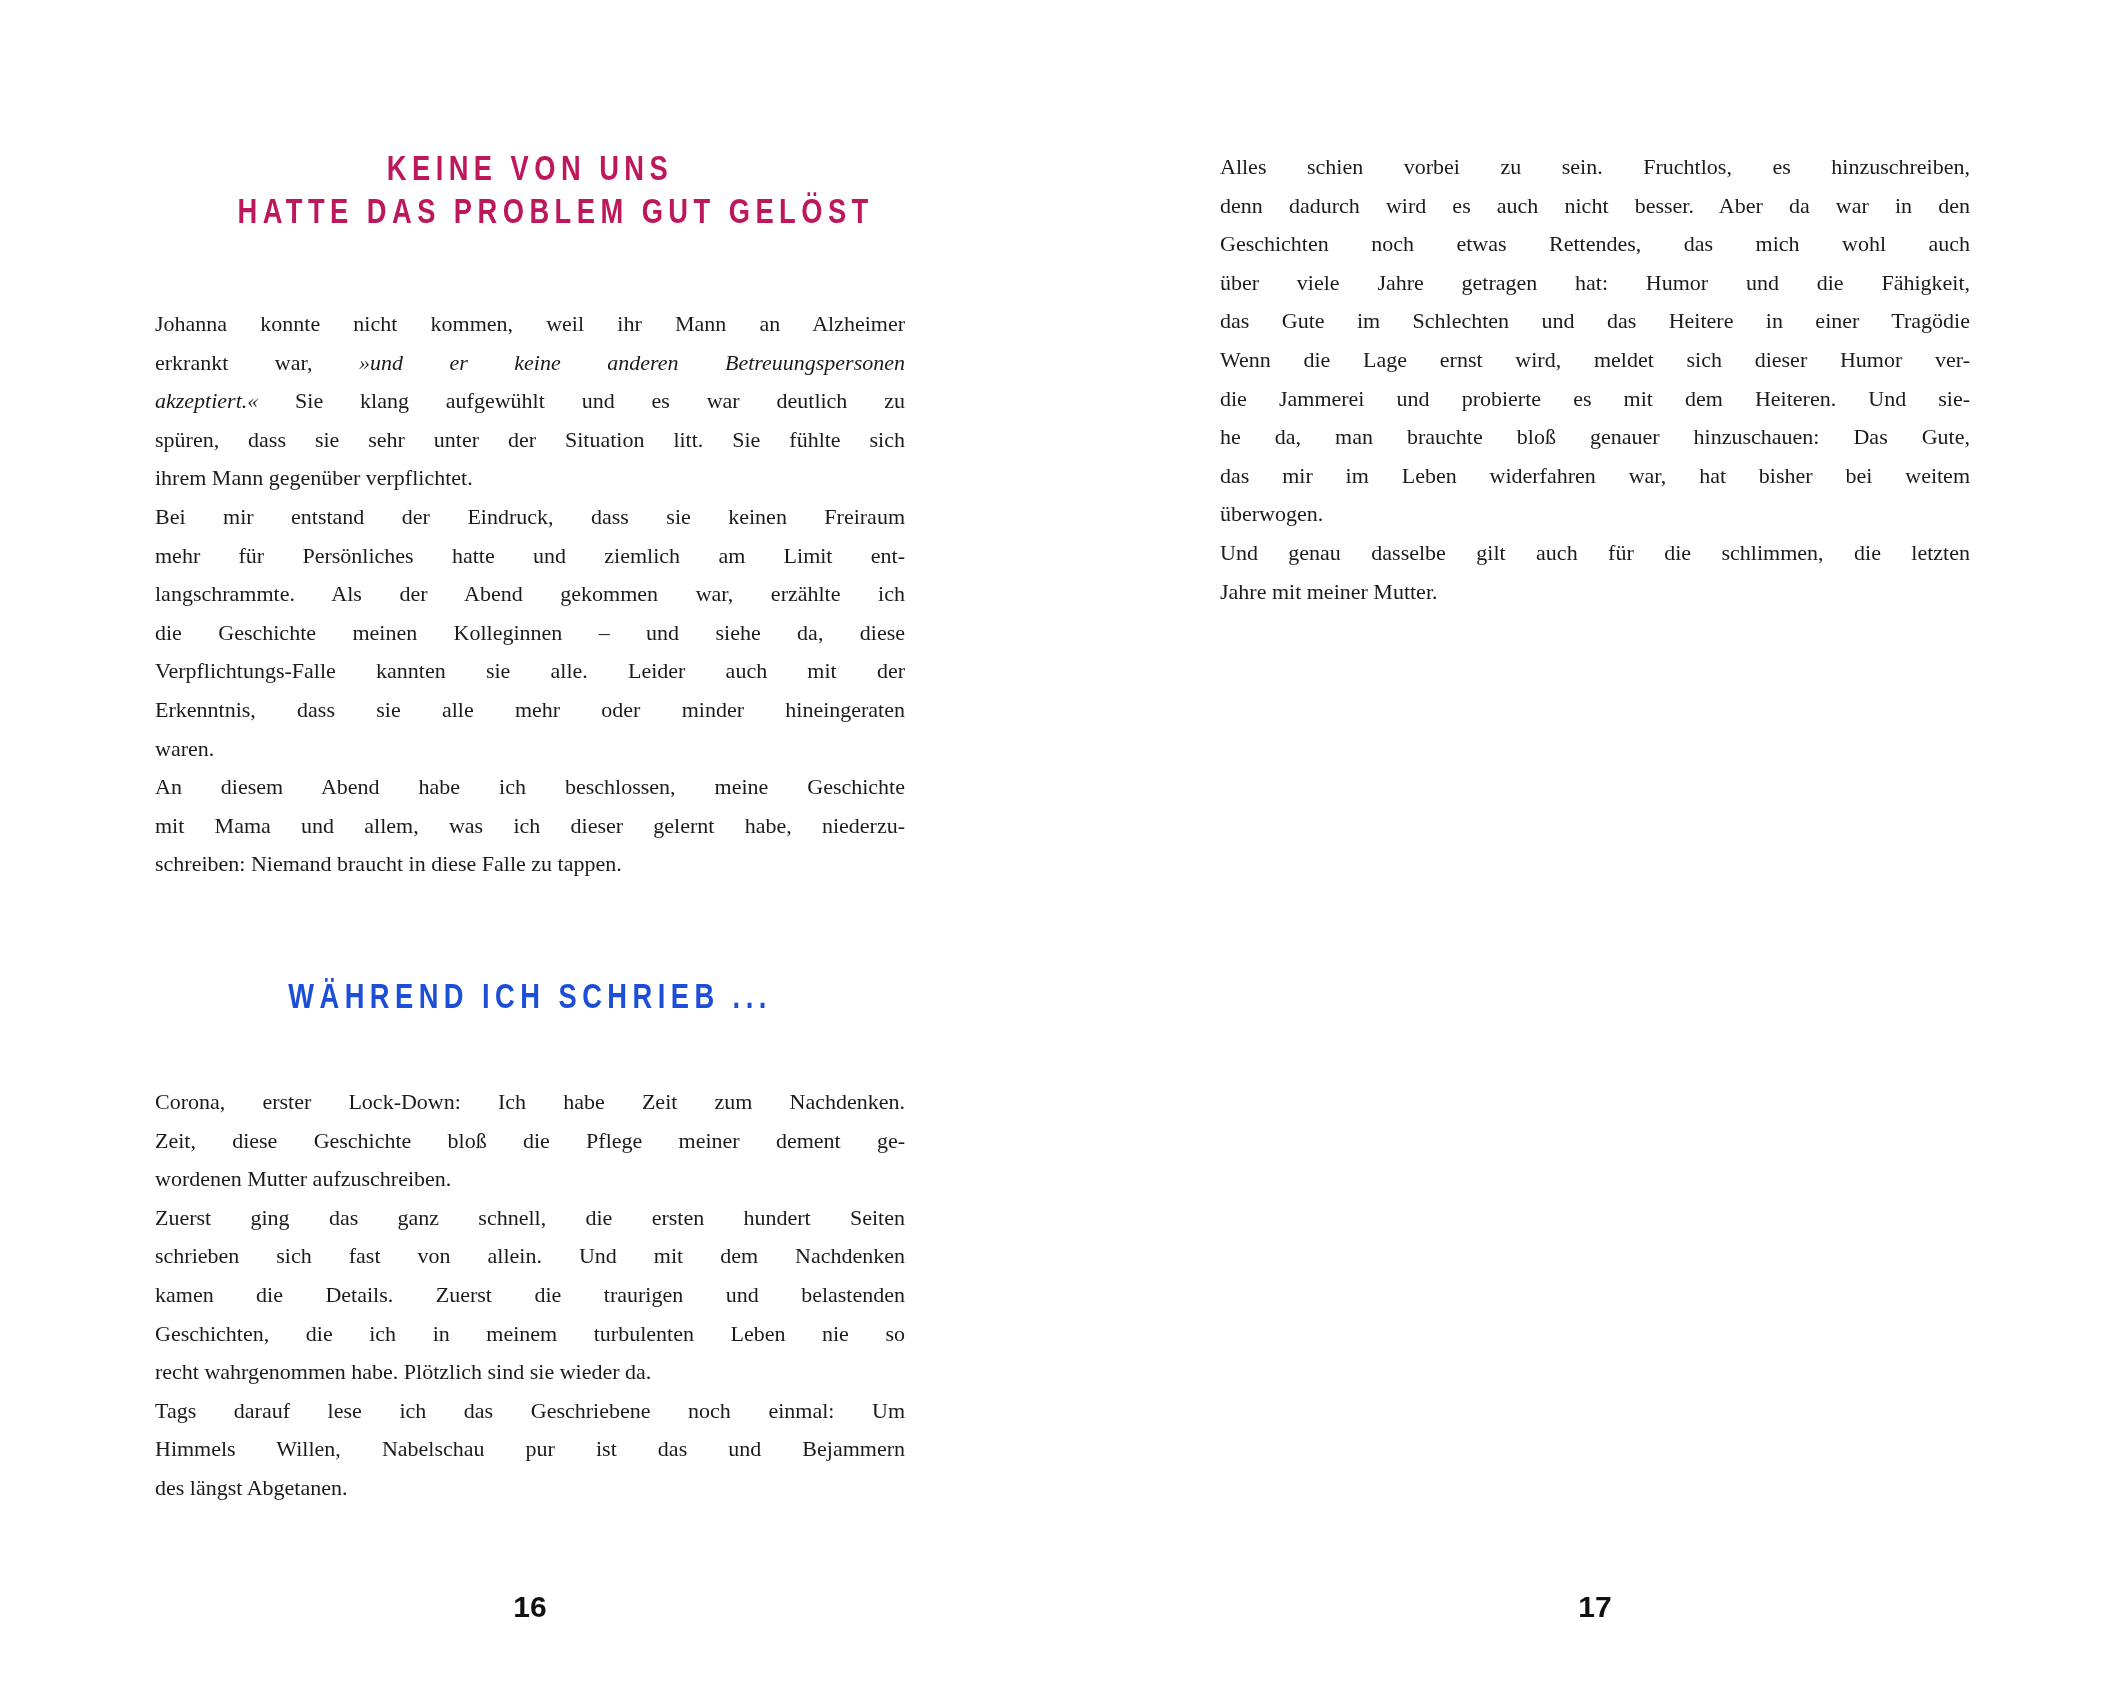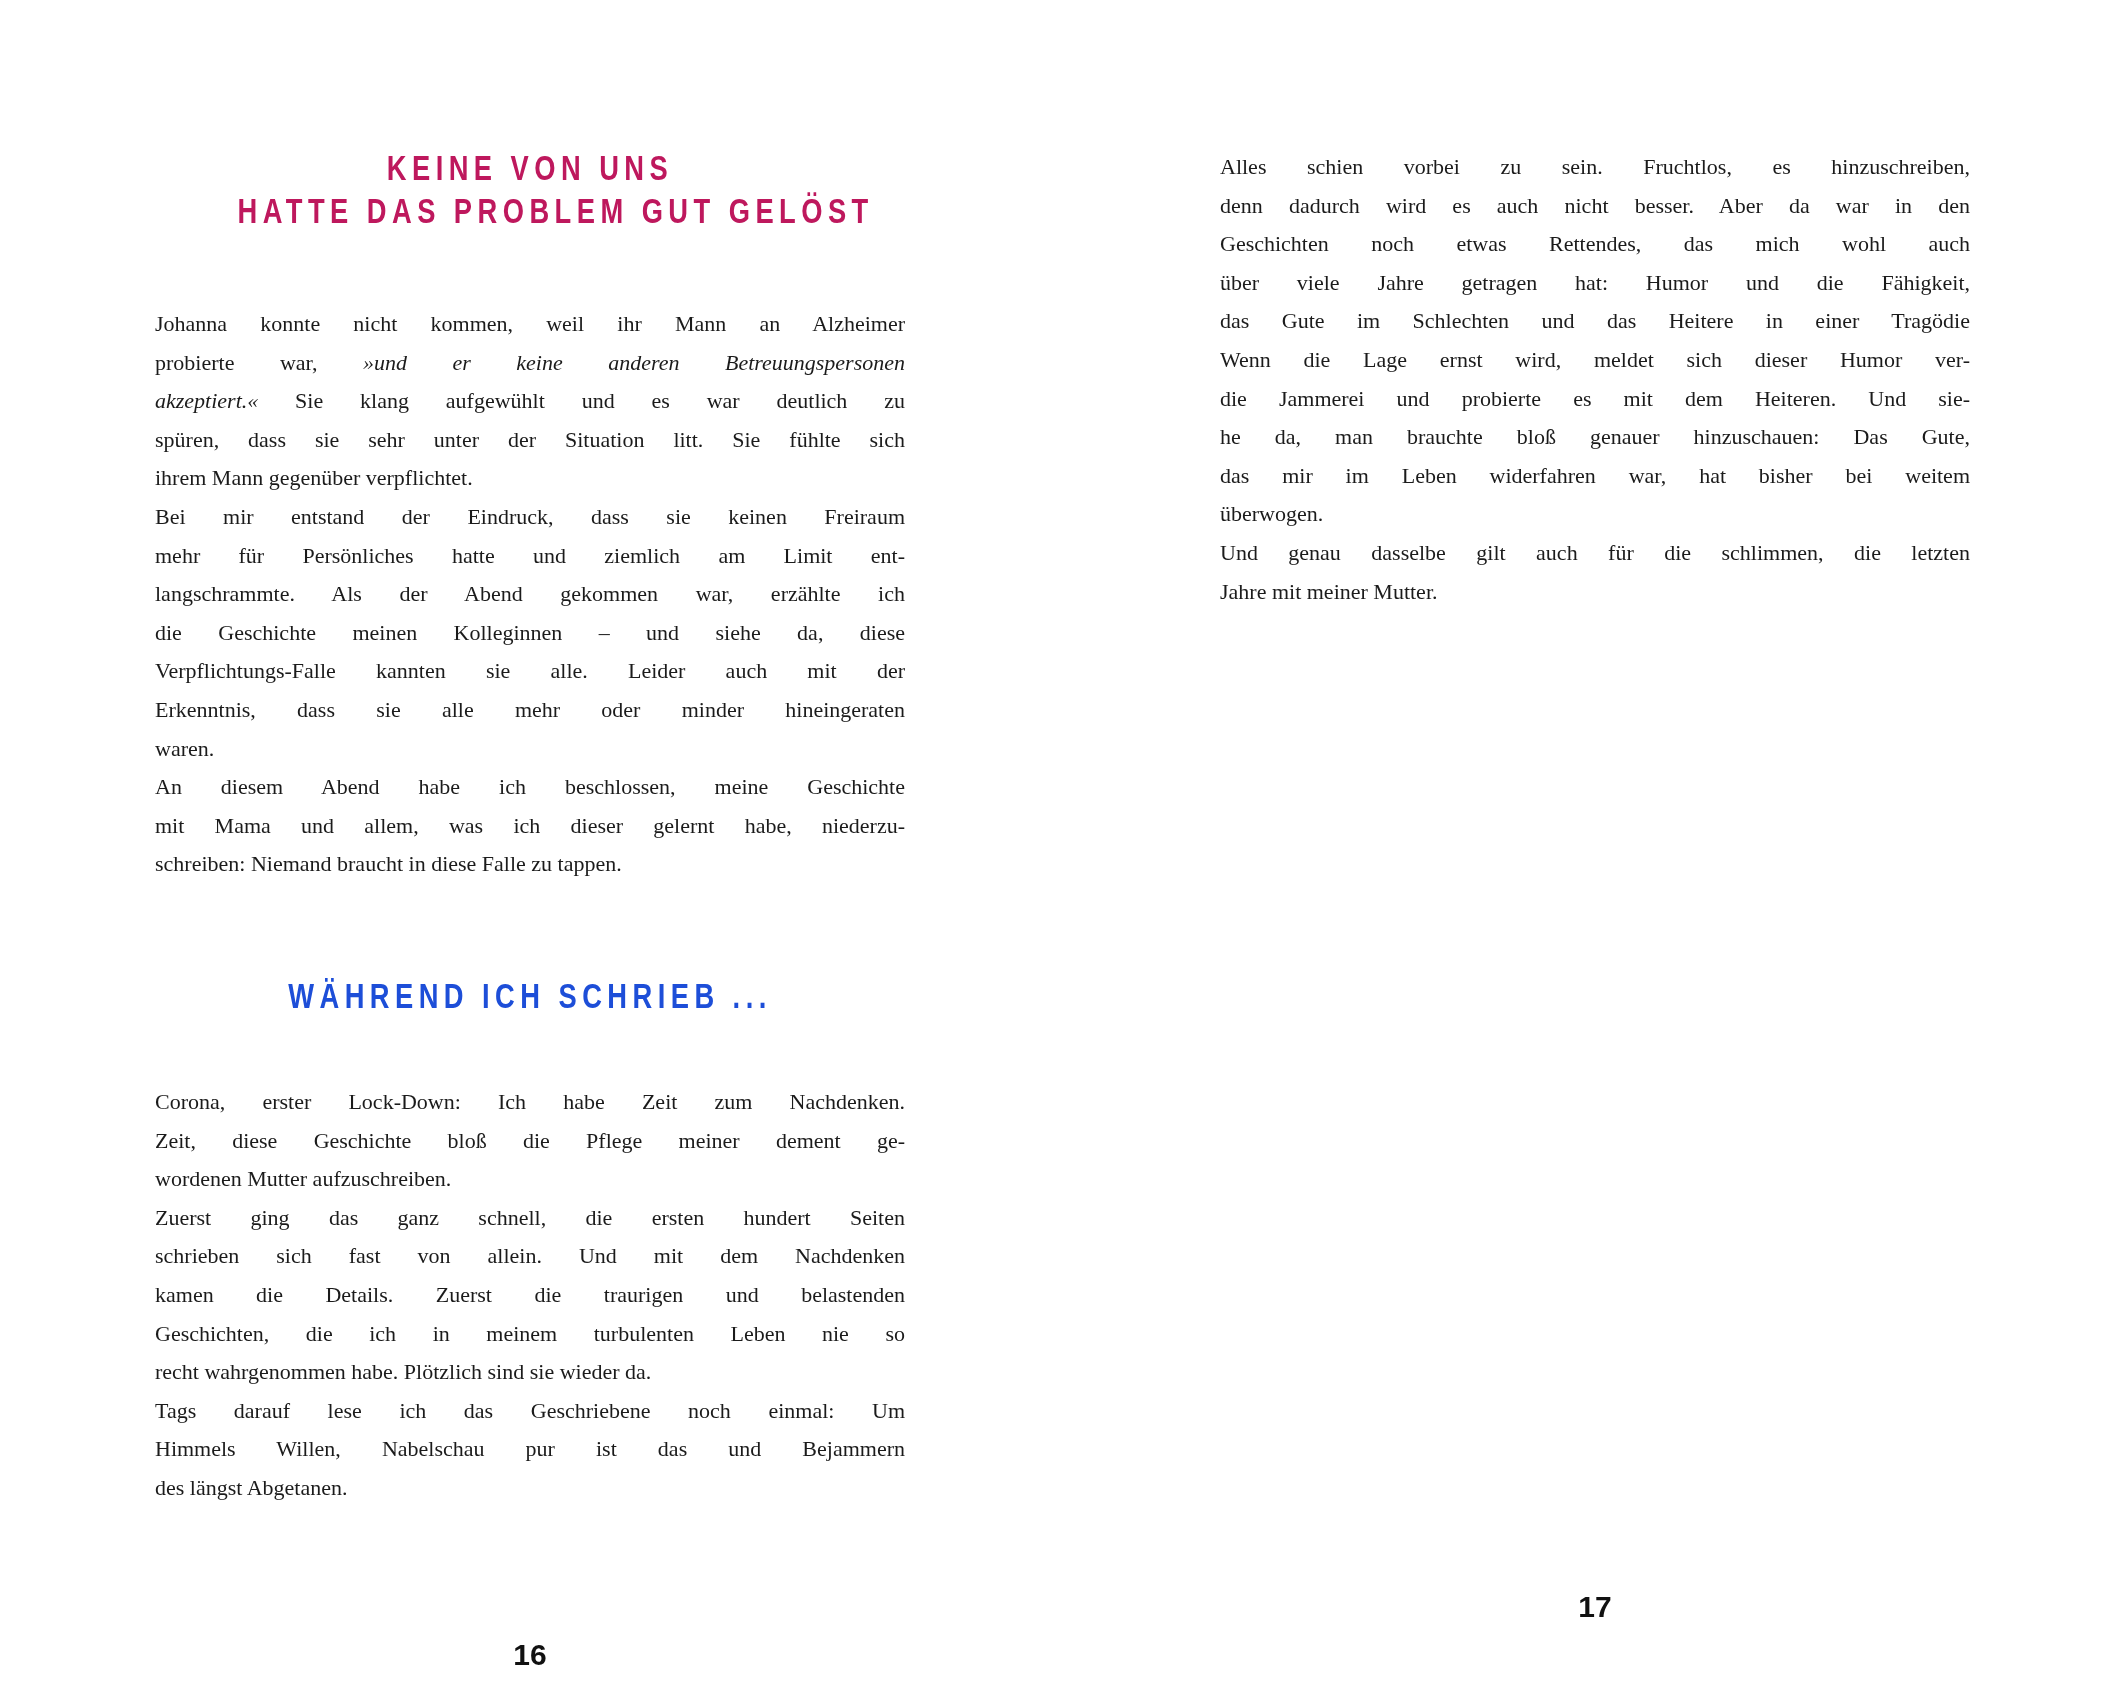--- a/index.html
+++ b/index.html
@@ -58,37 +58,37 @@
     font-size: 30px;
     line-height: 30px;
     color: #111111;
   }
   
   #h1-left   { left: 155px;  top: 146px; }
   #b1-left   { left: 155px;  top: 305px; }
   #h2-left   { left: 155px;  top: 974px; }
   #b2-left   { left: 155px;  top: 1083px; }
   #b1-right  { left: 1220px; top: 148px; }
-  #pn-left   { left: 155px;  top: 1592px; margin-top: 48px; }
+  #pn-left   { left: 155px;  top: 1592px; }
   #pn-right  { left: 1220px; top: 1592px; }
 </style>
 </head>
 <body>
 
 <div id="spread" style="color: rgb(27, 27, 27); background: rgb(255, 255, 255);">
 
   <section>
     <h2 id="h1-left" class="heading" style="color: #be185d;">
       <span class="hl">KEINE VON UNS</span>
       <span class="hl">HATTE DAS PROBLEM GUT GELÖST</span>
     </h2>
 
     <div id="b1-left" class="textcol">
         <div class="line just"><span>Johanna konnte nicht kommen, weil ihr Mann an Alzheimer</span></div>
-        <div class="line just"><span>probierte war, </span><i>»und er keine anderen Betreuungspersonen</i></div>
+        <div class="line just"><span>erkrankt war, </span><i>»und er keine anderen Betreuungspersonen</i></div>
         <div class="line just"><i>akzeptiert.«</i><span> Sie klang aufgewühlt und es war deutlich zu</span></div>
         <div class="line just"><span>spüren, dass sie sehr unter der Situation litt. Sie fühlte sich</span></div>
         <div class="line last"><span>ihrem Mann gegenüber verpflichtet.</span></div>
         <div class="line just"><span>Bei mir entstand der Eindruck, dass sie keinen Freiraum</span></div>
         <div class="line just"><span>mehr für Persönliches hatte und ziemlich am Limit ent-</span></div>
         <div class="line just"><span>langschrammte. Als der Abend gekommen war, erzählte ich</span></div>
         <div class="line just"><span>die Geschichte meinen Kolleginnen – und siehe da, diese</span></div>
         <div class="line just"><span>Verpflichtungs-Falle kannten sie alle. Leider auch mit der</span></div>
         <div class="line just"><span>Erkenntnis, dass sie alle mehr oder minder hineingeraten</span></div>
         <div class="line last"><span>waren.</span></div>

